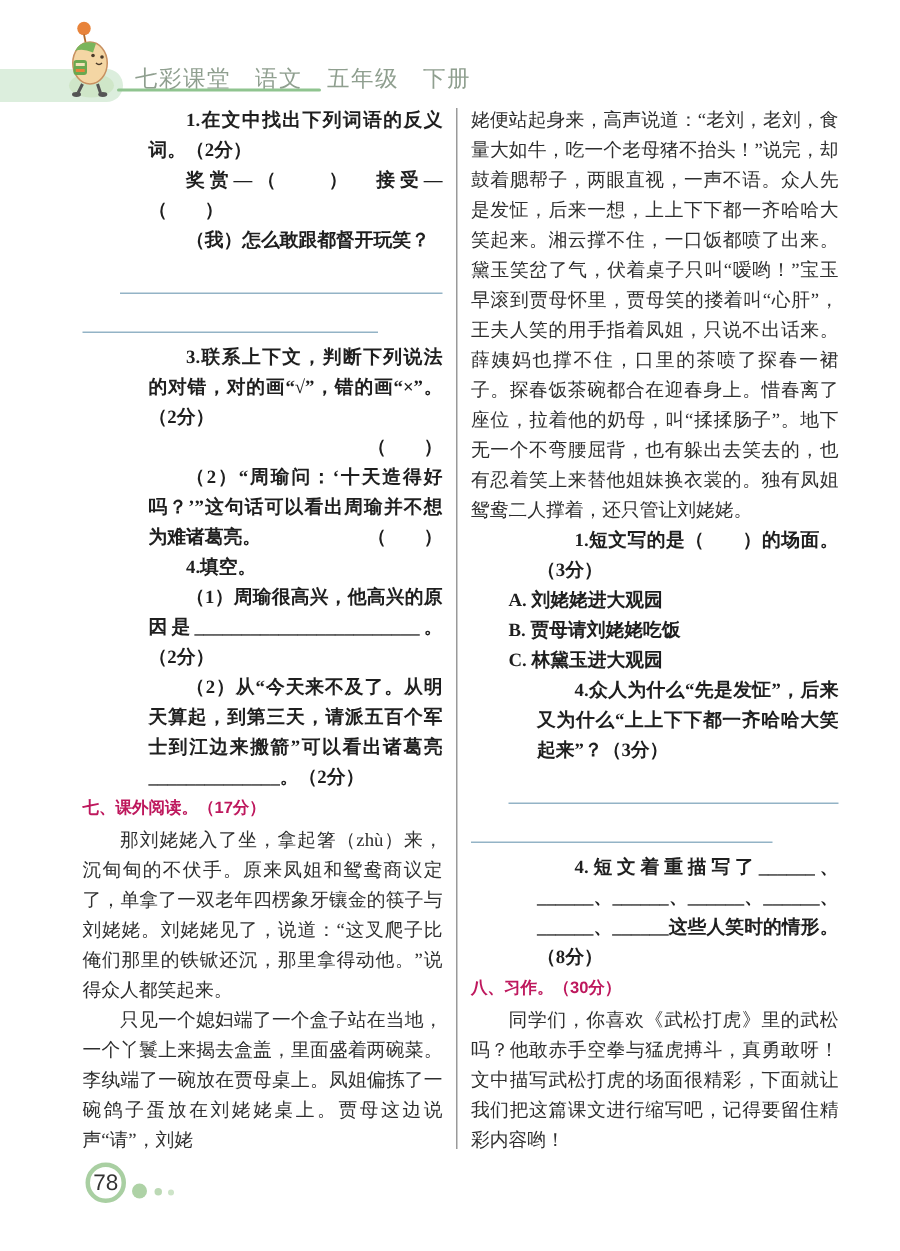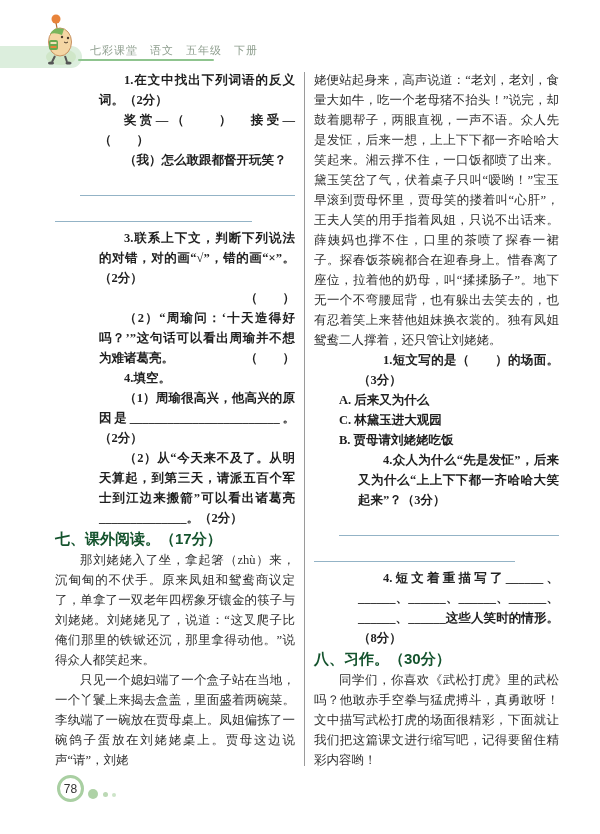--- a/index.html
+++ b/index.html
@@ -23,57 +23,57 @@
     background: #cfe6c8; border-radius: 50%;
   }
   .header-rule {
     position: absolute; left: 78px; top: 59px; width: 136px; height: 2px;
     background: #8fc48f; border-radius: 1px;
   }
   .mascot { position: absolute; left: 40px; top: 12px; }
   .header-title {
     position: absolute; left: 90px; top: 43px;
     font-family: "Liberation Sans", sans-serif;
-    font-size: 11px; color: #8f9f8f; letter-spacing: 1px;
+    font-size: 15px; color: #8f9f8f; letter-spacing: 1px;
   }
 
   
   .content {
     position: absolute; top: 70px; left: 55px; width: 505px;
     display: flex; align-items: stretch;
   }
   .col { font-size: 12.5px; line-height: 20px; text-align: justify; }
   .col-left  { width: 240px; }
   .col-right { width: 245px; }
   .divider { width: 1px; background: #9a9a9a; margin: 2px 9px 4px 9px; }
 
   .para       { text-indent: 2em; color: #2f2f2f; }
   .para-cont  { text-indent: 0;  color: #2f2f2f; }
   .q          { text-indent: 2em; font-weight: 600; color: #1f1f1f; margin-left: 44px; }
   .opt        { text-indent: 2em; font-weight: 600; color: #1f1f1f; }
   .section-title {
     font-family: "Liberation Sans", sans-serif;
-    font-weight: bold; font-size: 15px; color: #14532d; line-height: 22px;
+    font-weight: bold; font-size: 11px; color: #be185d; line-height: 22px;
   }
   .judge { overflow: hidden; }
   .judge .bracket { float: right; font-weight: 600; }
 
   .answer-line { height: 26px; border-bottom: 1px solid #93b3c6; }
   .answer-line.indent { margin-left: 2em; }
   .answer-line.short  { width: 82%; }
   .spacer { height: 6px; }
 
   
   .page-badge {
     position: absolute; left: 57px; top: 775px;
     width: 27px; height: 27px; border-radius: 50%;
     border: 3px solid #a9cfa2; background: #fff;
     display: flex; align-items: center; justify-content: center;
     font-family: "Liberation Sans", sans-serif;
-    font-size: 12px; color: #333;
+    font-size: 15px; color: #333;
   }
   .dot { position: absolute; border-radius: 50%; }
   .dot1 { left: 88px;  top: 789px; width: 10px; height: 10px; background: #aed2a6; }
   .dot2 { left: 103px; top: 792px; width: 5px;  height: 5px;  background: #bcd9b5; }
   .dot3 { left: 112px; top: 793px; width: 4px;  height: 4px;  background: #cde4c8; }
 </style>
 </head>
 <body>
 
 <div class="header">
@@ -118,23 +118,23 @@
     <p class="section-title">七、课外阅读。（17分）</p>
     <p class="para">那刘姥姥入了坐，拿起箸（zhù）来，沉甸甸的不伏手。原来凤姐和鸳鸯商议定了，单拿了一双老年四楞象牙镶金的筷子与刘姥姥。刘姥姥见了，说道：“这叉爬子比俺们那里的铁锨还沉，那里拿得动他。”说得众人都笑起来。</p>
     <p class="para">只见一个媳妇端了一个盒子站在当地，一个丫鬟上来揭去盒盖，里面盛着两碗菜。李纨端了一碗放在贾母桌上。凤姐偏拣了一碗鸽子蛋放在刘姥姥桌上。贾母这边说声“请”，刘姥</p>
   </div>
 
   <div class="divider"></div>
 
   <div class="col col-right">
     <p class="para-cont">姥便站起身来，高声说道：“老刘，老刘，食量大如牛，吃一个老母猪不抬头！”说完，却鼓着腮帮子，两眼直视，一声不语。众人先是发怔，后来一想，上上下下都一齐哈哈大笑起来。湘云撑不住，一口饭都喷了出来。黛玉笑岔了气，伏着桌子只叫“嗳哟！”宝玉早滚到贾母怀里，贾母笑的搂着叫“心肝”，王夫人笑的用手指着凤姐，只说不出话来。薛姨妈也撑不住，口里的茶喷了探春一裙子。探春饭茶碗都合在迎春身上。惜春离了座位，拉着他的奶母，叫“揉揉肠子”。地下无一个不弯腰屈背，也有躲出去笑去的，也有忍着笑上来替他姐妹换衣裳的。独有凤姐鸳鸯二人撑着，还只管让刘姥姥。</p>
     <p class="q">1.短文写的是（　　）的场面。（3分）</p>
-    <p class="opt">A. 后来又为什么</p>
+    <p class="opt">A. 刘姥姥进大观园</p>
+    <p class="opt">B. 贾母请刘姥姥吃饭</p>
     <p class="opt">C. 林黛玉进大观园</p>
-    <p class="opt">B. 贾母请刘姥姥吃饭</p>
     <p class="q">4.众人为什么“先是发怔”，后来又为什么“上上下下都一齐哈哈大笑起来”？（3分）</p>
     <div class="answer-line indent"></div>
     <div class="answer-line short"></div>
     <div class="spacer"></div>
     <p class="q">4.短文着重描写了______、______、______、______、______、______、______这些人笑时的情形。（8分）</p>
     <p class="section-title">八、习作。（30分）</p>
     <p class="para">同学们，你喜欢《武松打虎》里的武松吗？他敢赤手空拳与猛虎搏斗，真勇敢呀！文中描写武松打虎的场面很精彩，下面就让我们把这篇课文进行缩写吧，记得要留住精彩内容哟！</p>
   </div>
 
 </div>

